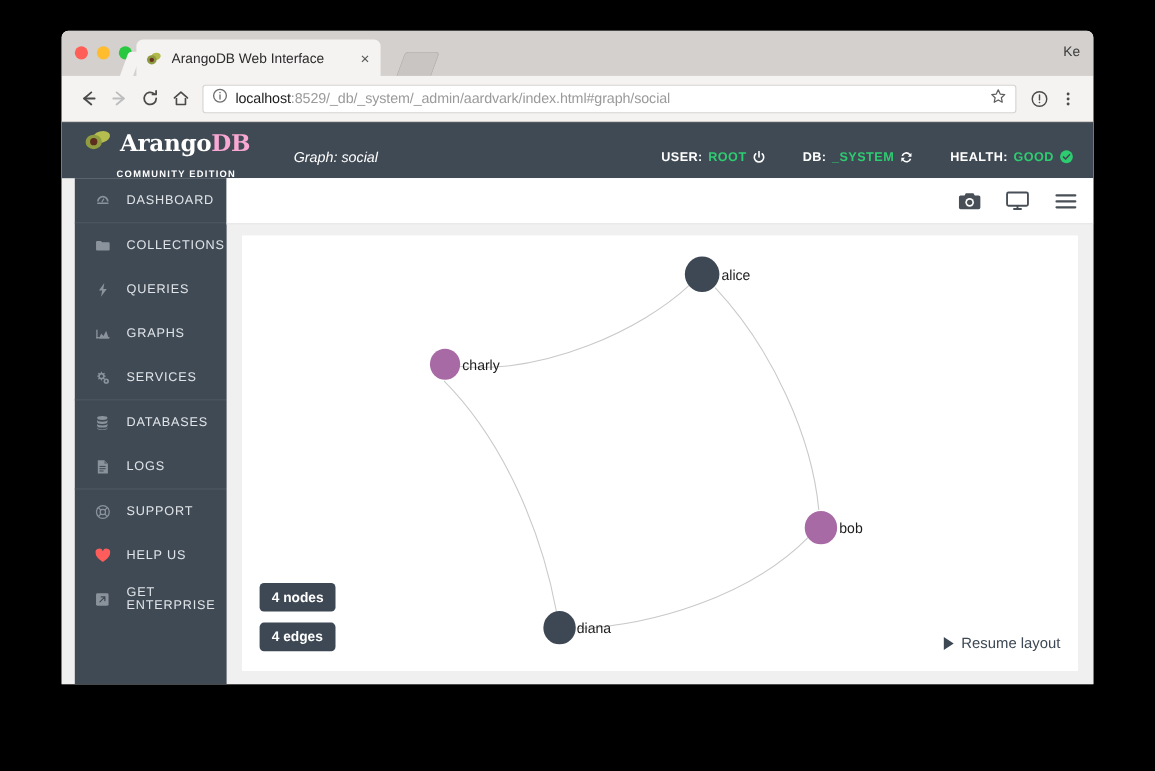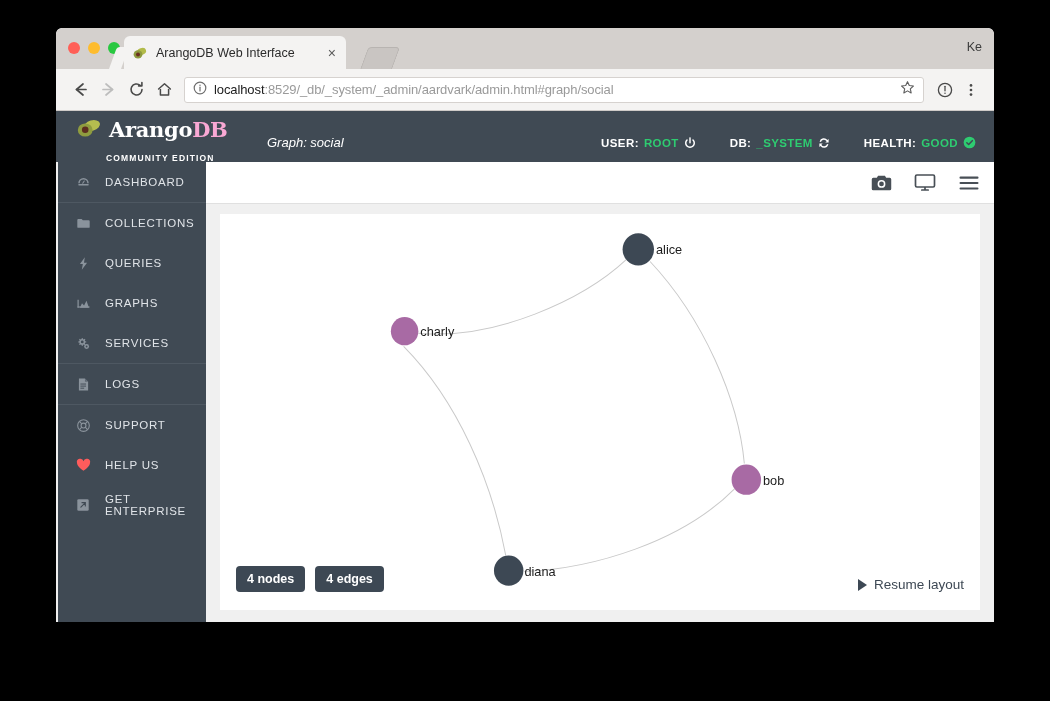--- a/index.html
+++ b/index.html
@@ -236,21 +236,21 @@
   }
   .status-item { display: flex; align-items: center; gap: 5px; }
   .status-label { color: #ffffff; }
   .status-value { color: #2ecc71; }
   .status-ic { color: #ffffff; display: flex; align-items: center; }
   .status-ic.ok { color: #2ecc71; }
 
   
   .sidebar {
     position: absolute;
-    left: 2px; top: 51px;
+    left: 12px; top: 51px;
     width: 150px;
     height: 460px;
     background: #404a54;
     box-sizing: border-box;
   }
   .nav-item {
     position: relative;
     height: 40px;
     display: flex;
     align-items: center;
@@ -326,20 +326,21 @@
     font-size: 13px;
     fill: #1c1c1c;
   }
 
   .badges {
     position: absolute;
     left: 16px;
     bottom: 18px;
     display: flex;
     gap: 10px;
+    flex-direction: column;
   }
   .badge {
     background: #3d4854;
     color: #ffffff;
     font-size: 12.5px;
     font-weight: bold;
     padding: 6px 11px;
     border-radius: 4px;
     cursor: pointer;
   }
@@ -416,21 +417,21 @@
     </span>
 
     <div class="urlbar">
       <span class="url-info-icon">
         <svg width="14" height="14" viewBox="0 0 14 14" fill="none" stroke="currentColor" stroke-width="1.2">
           <circle cx="7" cy="7" r="5.8"></circle>
           <path d="M7 6.2 V10" stroke-linecap="round"></path>
           <circle cx="7" cy="4.2" r="0.7" fill="currentColor" stroke="none"></circle>
         </svg>
       </span>
-      <span class="url-text"><span class="host">localhost</span><span>:8529/_db/_system/_admin/aardvark/admin.html#graph/social</span></span>
+      <span class="url-text"><span class="host">localhost</span><span>:8529/_db/_system/_admin/aardvark/index.html#graph/social</span></span>
       <span class="url-star" style="margin-left:auto;">
         <svg width="15" height="15" viewBox="0 0 16 16" fill="none" stroke="currentColor" stroke-width="1.2">
           <path d="M8 1.8 L9.9 5.9 L14.3 6.4 L11 9.4 L11.9 13.8 L8 11.6 L4.1 13.8 L5 9.4 L1.7 6.4 L6.1 5.9 Z" stroke-linejoin="round"></path>
         </svg>
       </span>
     </div>
 
     <span class="omni-icon">
       <svg width="16" height="16" viewBox="0 0 16 16" fill="none" stroke="currentColor" stroke-width="1.3">
         <circle cx="8" cy="8" r="6.6"></circle>
@@ -550,20 +551,31 @@
             <circle cx="6.65" cy="6.35" r="1.5" fill="#404a54"></circle>
             <circle cx="11.3" cy="11.2" r="2.6"></circle>
             <circle cx="11.3" cy="11.2" r="1" fill="#404a54"></circle>
           </svg>
         </span>
         <span class="nav-lb">SERVICES</span>
       </div>
 
       <div class="nav-sep"></div>
 
+      <div class="nav-item">
+        <span class="nav-ic">
+          <svg width="14" height="15" viewBox="0 0 14 16" fill="currentColor">
+            <ellipse cx="7" cy="3.2" rx="5" ry="1.9"></ellipse>
+            <path d="M2 5 V7 A5 1.9 0 0 0 12 7 V5 A5 1.9 0 0 1 2 5 Z"></path>
+            <path d="M2 8.6 V10.6 A5 1.9 0 0 0 12 10.6 V8.6 A5 1.9 0 0 1 2 8.6 Z"></path>
+            <path d="M2 12.2 V12.8 A5 1.9 0 0 0 12 12.8 V12.2 A5 1.9 0 0 1 2 12.2 Z"></path>
+          </svg>
+        </span>
+        <span class="nav-lb">DATABASES</span>
+      </div>
 
       <div class="nav-item">
         <span class="nav-ic">
           <svg width="13" height="15" viewBox="0 0 13 16" fill="currentColor">
             <path d="M1.6 1.6 H8 L11.4 5 V14.4 H1.6 Z"></path>
             <path d="M8 1.6 V5 H11.4 Z" fill="#5e6872"></path>
             <rect x="3.2" y="7" width="6" height="1" fill="#404a54"></rect>
             <rect x="3.2" y="9.2" width="6" height="1" fill="#404a54"></rect>
             <rect x="3.2" y="11.4" width="4" height="1" fill="#404a54"></rect>
           </svg>

